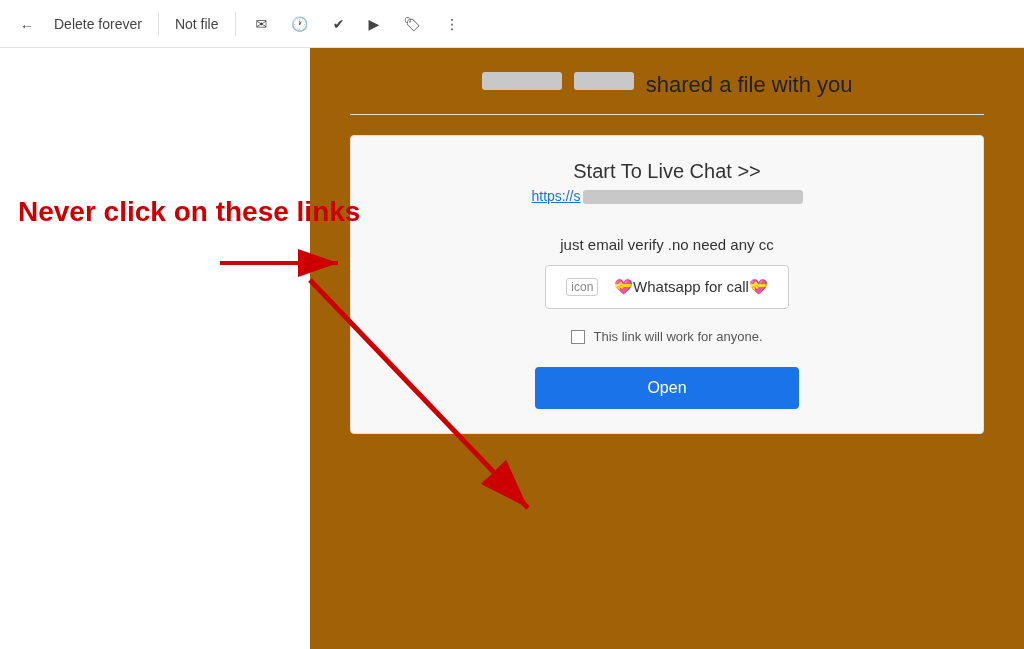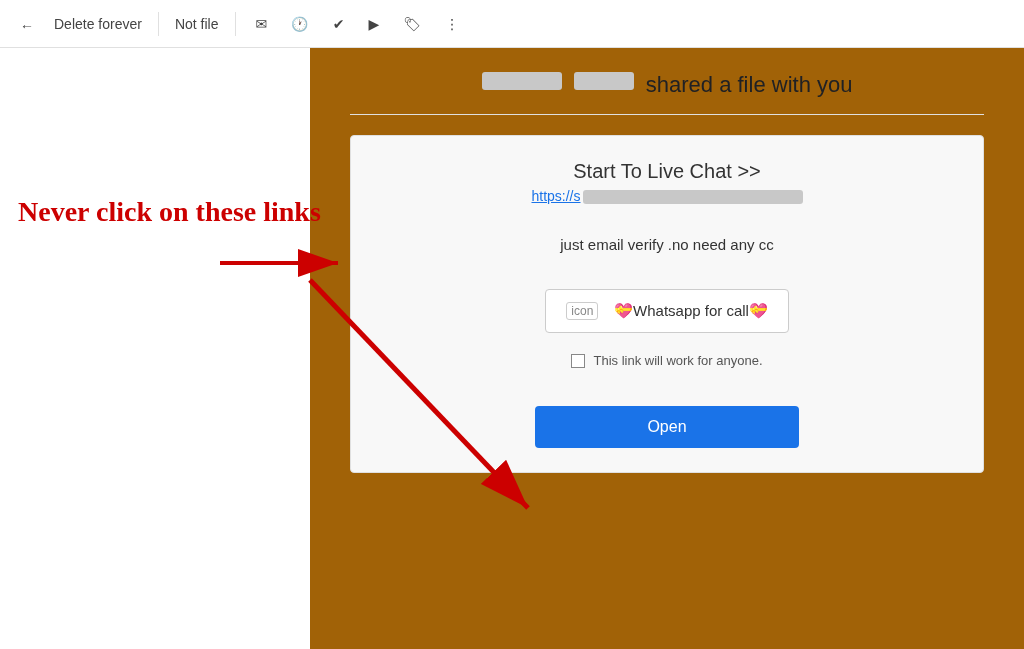--- a/index.html
+++ b/index.html
@@ -117,21 +117,21 @@
       color: transparent;
       height: 14px;
       width: 220px;
       vertical-align: middle;
       margin-left: 2px;
     }
 
     .email-verify-text {
       font-size: 15px;
       color: #333;
-      margin-bottom: 36px;
+      margin-bottom: 12px;
     }
 
     .whatsapp-box {
       border: 1px solid #ccc;
       border-radius: 4px;
       padding: 12px 20px;
       display: inline-flex;
       align-items: center;
       gap: 16px;
       margin-bottom: 20px;
@@ -148,21 +148,21 @@
       padding: 1px 4px;
     }
 
     .link-notice {
       display: flex;
       align-items: center;
       justify-content: center;
       gap: 8px;
       font-size: 13px;
       color: #555;
-      margin-bottom: 38px;
+      margin-bottom: 23px;
     }
 
     .checkbox-small {
       width: 14px;
       height: 14px;
       border: 1px solid #888;
       background: #fff;
       display: inline-block;
       flex-shrink: 0;
     }
@@ -182,21 +182,20 @@
     }
 
     
     .annotation-layer {
       position: absolute;
       top: 0;
       left: 0;
       width: 100%;
       height: 100%;
       pointer-events: none;
-      font-family: Liberation Serif, serif;
     }
 
     .warning-text {
       position: absolute;
       top: 195px;
       left: 18px;
       font-size: 28px;
       font-weight: 900;
       color: #cc0000;
       line-height: 1.2;

